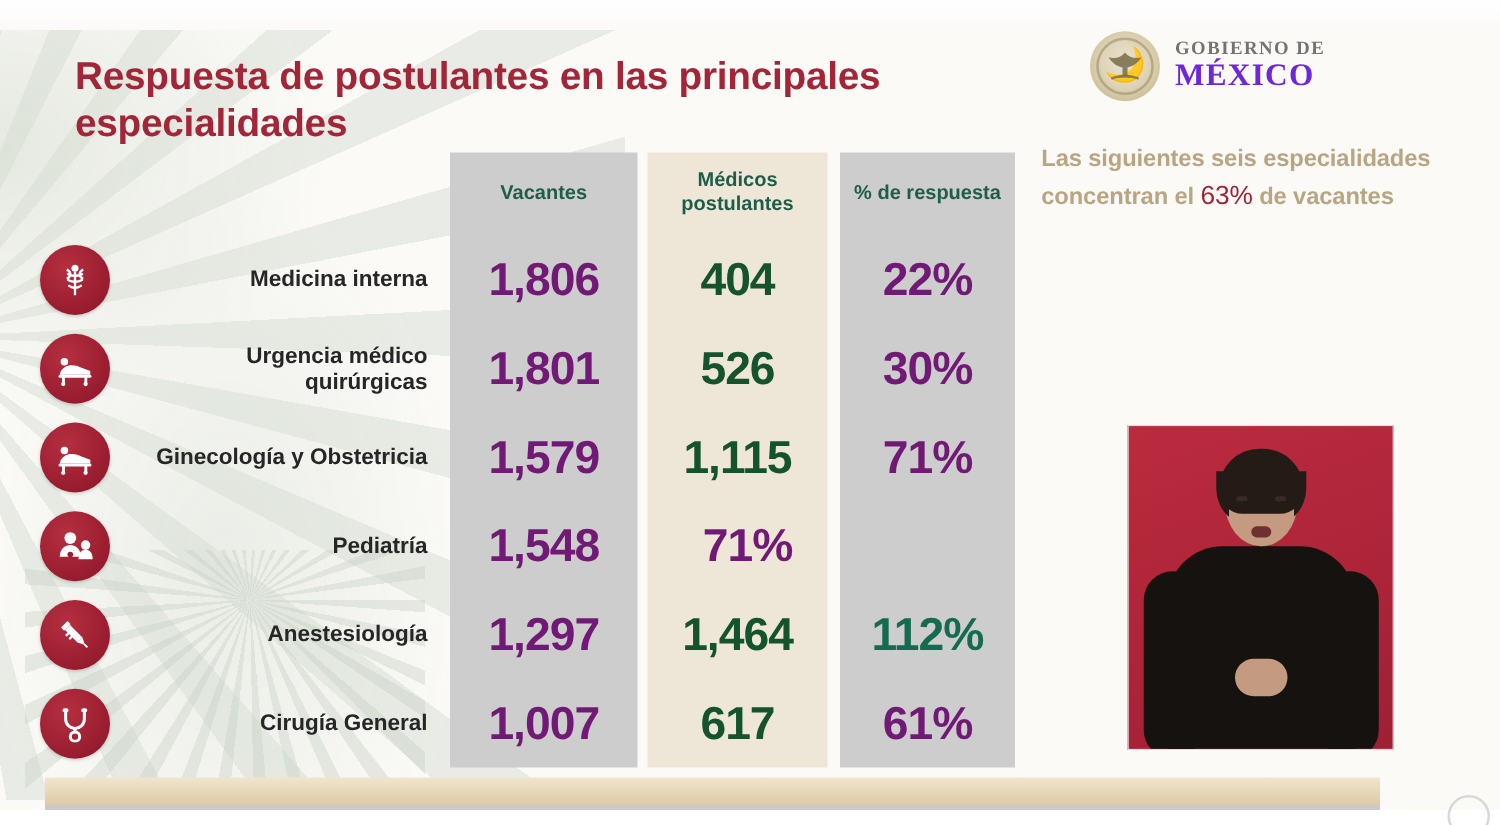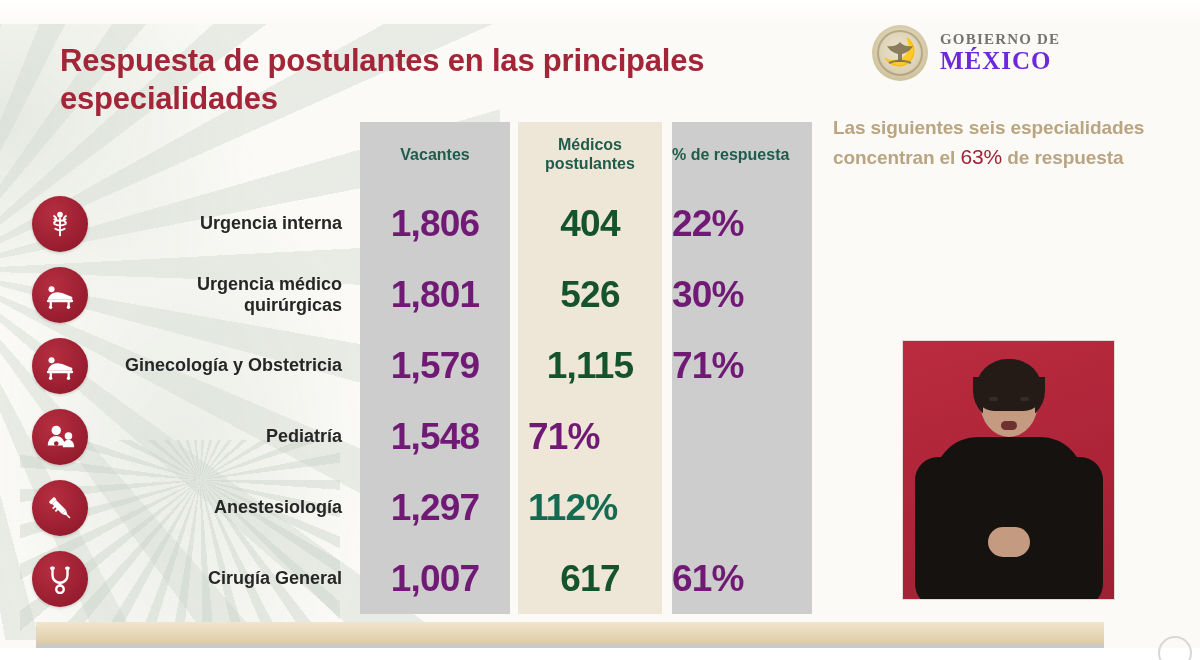--- a/index.html
+++ b/index.html
@@ -84,21 +84,21 @@
   .hrow { height:66px; }
   .drow { height:71px; }
 
   .c-icon  { width:120px; flex:0 0 120px; display:flex; justify-content:center; align-items:center; }
   .c-label { width:240px; flex:0 0 240px; padding-right:18px; text-align:right;
              font-size:18px; font-weight:bold; color:#262626; line-height:1.14; }
   .c-v1 { width:150px; flex:0 0 150px; text-align:center; }
   .gap1 { width:8px; flex:0 0 8px; }
   .c-v2 { width:144px; flex:0 0 144px; text-align:center; }
   .gap2 { width:10px; flex:0 0 10px; }
-  .c-v3 { width:140px; flex:0 0 140px; text-align:left; }
+  .c-v3 { width:140px; flex:0 0 140px; text-align:center; }
 
   .hcell { font-size:16px; font-weight:bold; color:#1f5c4a; line-height:1.16; }
 
   .num  { font-size:37px; font-weight:bold; letter-spacing:-.8px; }
   .n-red  { color:#701a75; }
   .n-gold { color:#14532d; }
   .n-teal { color:#156b51; }
 
   
   .ic {
@@ -179,21 +179,21 @@
         <path d="M17 4 C14 8 9 9 4 8 C7 13 11 15 15 16 L15 22 L11 24 L23 24 L19 22 L19 16 C23 15 27 13 30 8 C25 9 20 8 17 4 Z" fill="#7e7250" opacity=".9"></path>
         <path d="M6 25 C12 22 22 22 28 25" stroke="#7e7250" stroke-width="2" fill="none" opacity=".85"></path>
       </svg>
     </div>
     <div id="logotext">
       <div class="l1">GOBIERNO DE</div>
       <div class="l2">MÉXICO</div>
     </div>
   </div>
 
-  <div id="note"><span>Las siguientes seis especialidades concentran el </span><span class="hl">63%</span><span> de respuesta</span></div>
+  <div id="note"><span>Las siguientes seis especialidades concentran el </span><span class="hl">63%</span><span> de vacantes</span></div>
 
   <div class="band" id="band1"></div>
   <div class="band" id="band2"></div>
   <div class="band" id="band3"></div>
 
   <div id="table">
 
     <div class="hrow">
       <div class="c-icon"></div>
       <div class="c-label"></div>
@@ -208,21 +208,21 @@
       <div class="c-icon">
         <div class="ic">
           <svg width="30" height="30" viewBox="0 0 32 32" aria-hidden="true">
             <path d="M16 3 a3 3 0 0 1 3 3 a3 3 0 0 1-3 3 a3 3 0 0 1-3-3 a3 3 0 0 1 3-3z" fill="#fff"></path>
             <rect x="15" y="9" width="2" height="20" fill="#fff"></rect>
             <path d="M9 7 C13 9 13 13 9 15 M23 7 C19 9 19 13 23 15" stroke="#fff" stroke-width="2" fill="none"></path>
             <path d="M10 11 C14 13 18 13 22 11 M10 16 C14 18 18 18 22 16 M11 21 C14 23 18 23 21 21" stroke="#fff" stroke-width="2" fill="none" stroke-linecap="round"></path>
           </svg>
         </div>
       </div>
-      <div class="c-label">Urgencia interna</div>
+      <div class="c-label">Medicina interna</div>
       <div class="c-v1"><span class="num n-red">1,806</span></div>
       <div class="gap1"></div>
       <div class="c-v2"><span class="num n-gold">404</span></div>
       <div class="gap2"></div>
       <div class="c-v3"><span class="num n-red">22%</span></div>
     </div>
 
     <div class="drow">
       <div class="c-icon">
         <div class="ic">
@@ -297,20 +297,21 @@
               <rect x="10" y="14" width="5" height="2" fill="#fff"></rect>
               <path d="M13 22 L19 22 L16 28 Z" fill="#fff"></path>
               <rect x="15.2" y="27" width="1.6" height="4" fill="#fff"></rect>
             </g>
           </svg>
         </div>
       </div>
       <div class="c-label">Anestesiología</div>
       <div class="c-v1"><span class="num n-red">1,297</span></div>
       <div class="gap1"></div>
+      <div class="c-v2"><span class="num n-gold">1,464</span></div>
       <div class="gap2"></div>
       <div class="c-v3"><span class="num n-teal">112%</span></div>
     </div>
 
     <div class="drow">
       <div class="c-icon">
         <div class="ic">
           <svg width="30" height="30" viewBox="0 0 32 32" aria-hidden="true">
             <path d="M8 4 L8 12 C8 17 12 20 16 20 C20 20 24 17 24 12 L24 4" stroke="#fff" stroke-width="2.6" fill="none" stroke-linecap="round"></path>
             <rect x="5.4" y="3" width="5" height="3" rx="1.2" fill="#fff"></rect>

